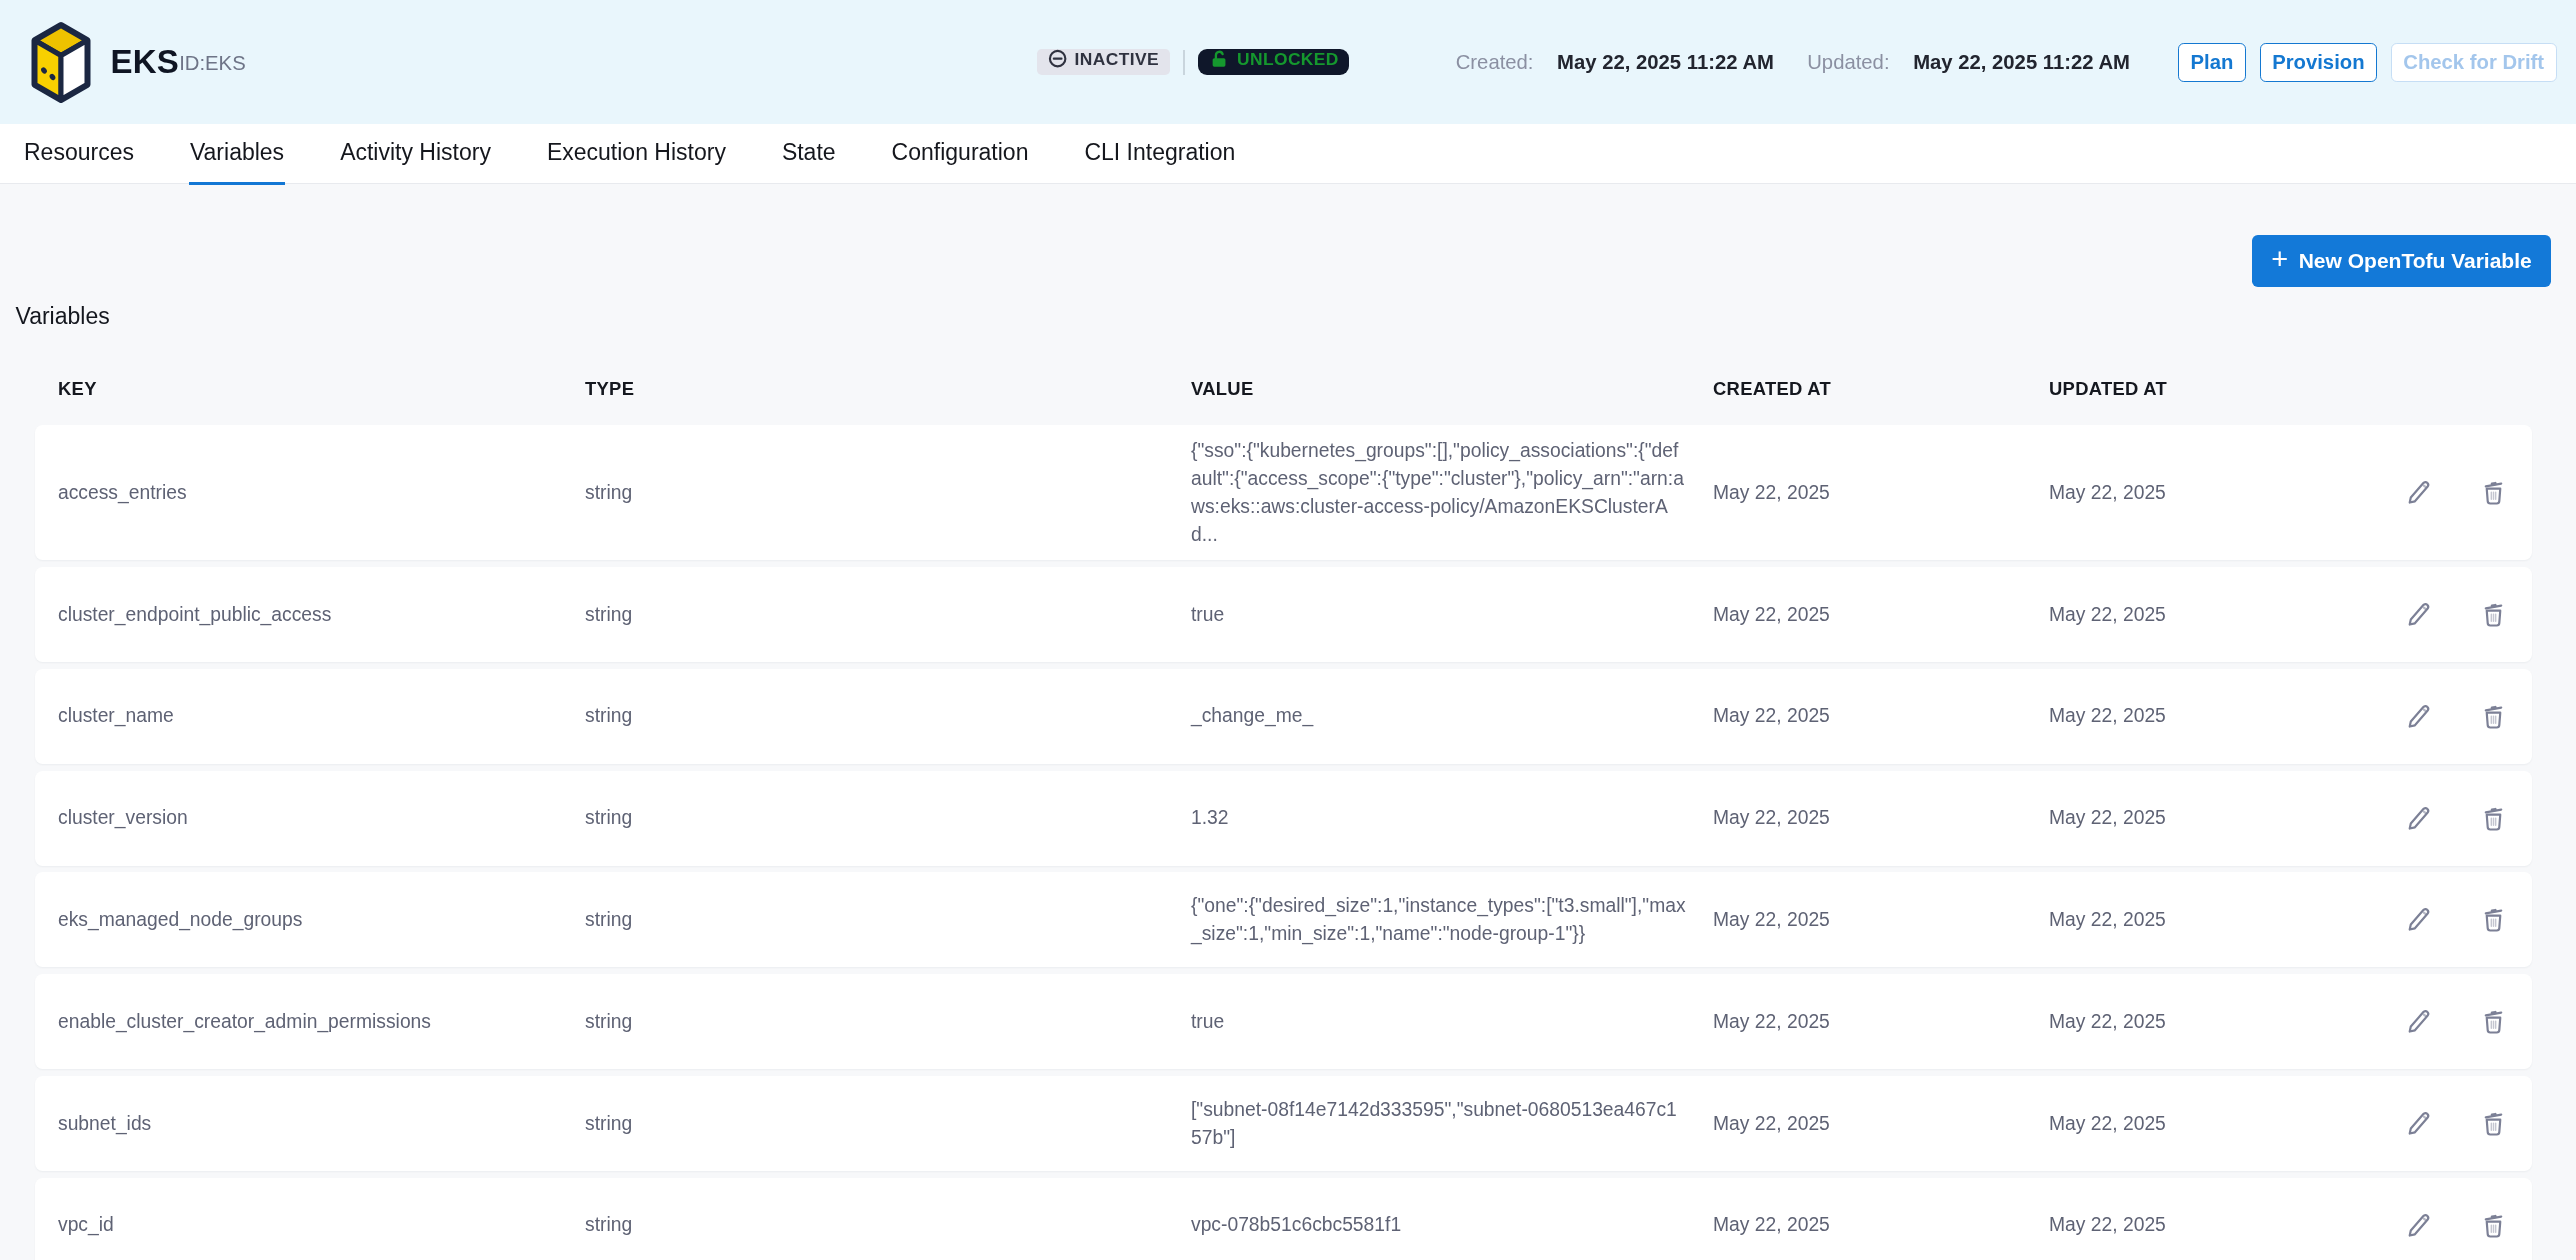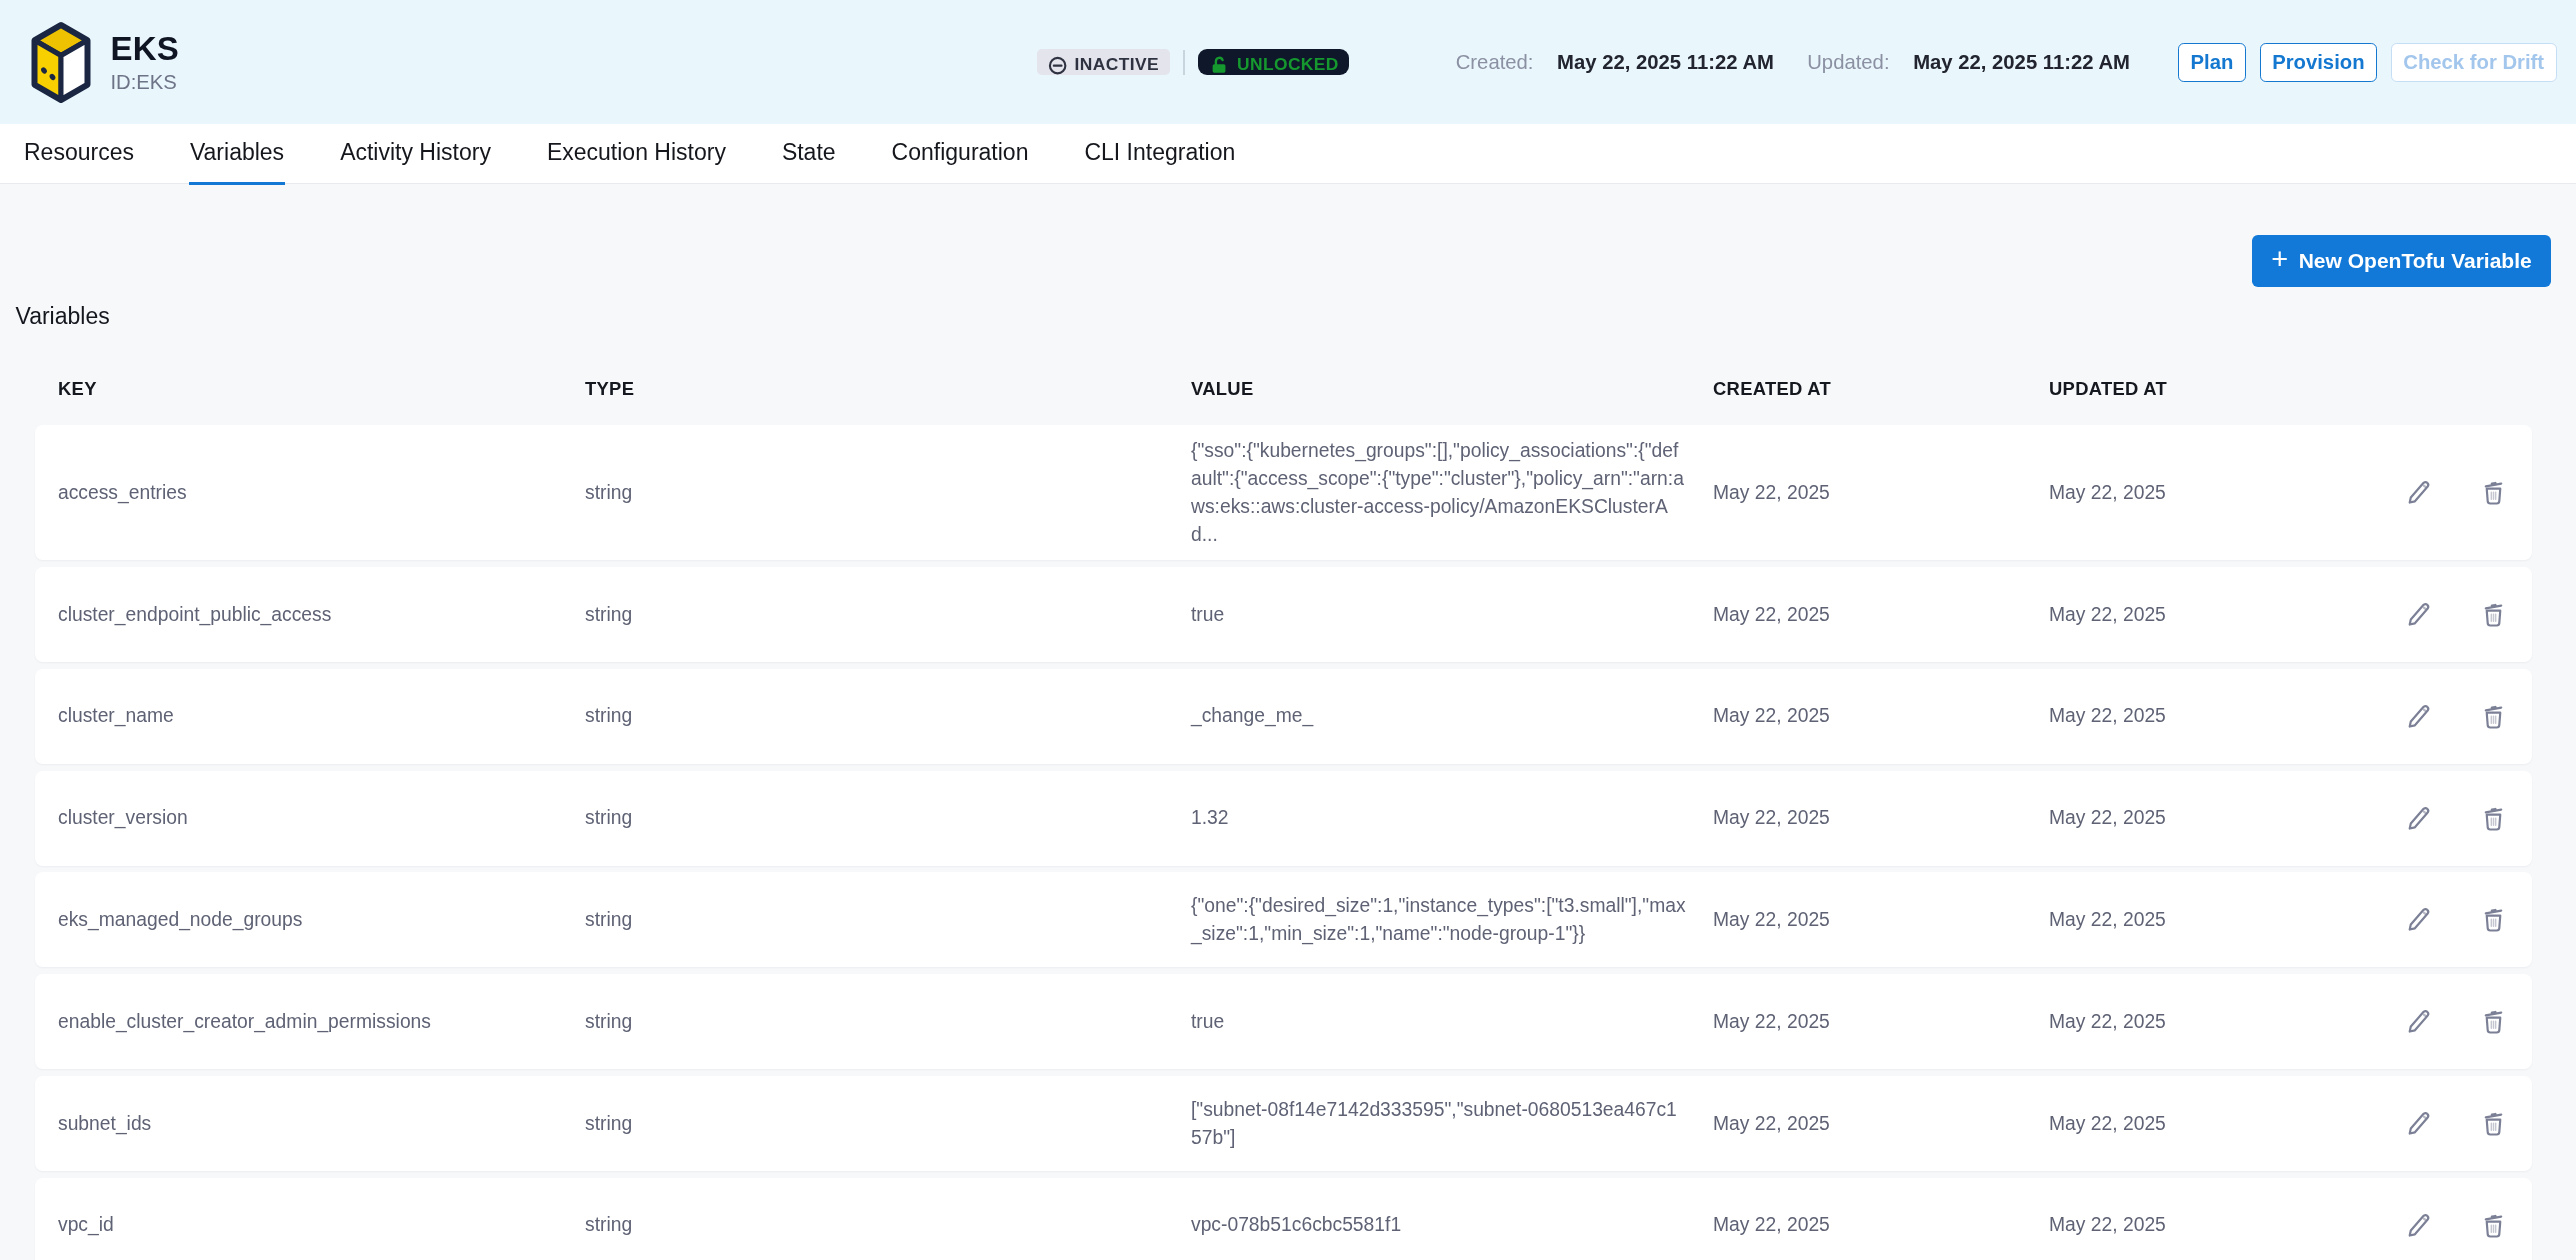--- a/index.html
+++ b/index.html
@@ -12,26 +12,26 @@
   }
 
   
   .topbar {
     height:124px; background:#e9f6fc;
     display:flex; align-items:center;
     padding:0 19.3px 0 29px; position:relative;
   }
   .brand { display:flex; align-items:center; gap:17.4px; }
   .logo-wrap { width:64px; height:83px; display:flex; align-items:center; }
-  .title-block { display:flex; flex-direction:column; justify-content:center; }
+  .title-block { display:flex; justify-content:center;align-items:center; }
   .env-title { font-size:33px; font-weight:800; color:#0f1523; letter-spacing:0.3px; line-height:1.15; }
   .env-id { font-size:20.3px; color:#6e7487; margin-top:2.9px; }
 
   .badges { position:absolute; left:1037px; top:50%; transform:translateY(-50%); display:flex; align-items:center; gap:13.5px; }
-  .badge { display:inline-flex; align-items:flex-end; gap:7.7px; height:26px; padding:0 10.6px; border-radius:4.8px; font-size:17.4px; font-weight:bold; letter-spacing:0.4px; }
+  .badge { display:inline-flex; align-items:flex-start; gap:7.7px; height:26px; padding:0 10.6px; border-radius:4.8px; font-size:17.4px; font-weight:bold; letter-spacing:0.4px; }
   .badge.inactive { background:#e3e4ec; color:#2f3240; }
   .badge.unlocked { background:#0f172a; color:#15982e;border-radius:9px; }
   .badge-divider { width:1.9px; height:25px; background:#c9d5dd; }
 
   .meta { margin-left:auto; margin-right:48px; display:flex; flex-direction:row; gap:11.6px; font-size:20.3px; }
   .meta-row { display:flex; align-items:baseline; }
   .meta-label { color:#8b90a2; width:104px; text-align:right; margin-right:11.6px; }
   .meta-value { color:#22252f; font-weight:600;margin-left:12px; }
 
   .actions { display:flex; align-items:center; gap:13.5px; }

